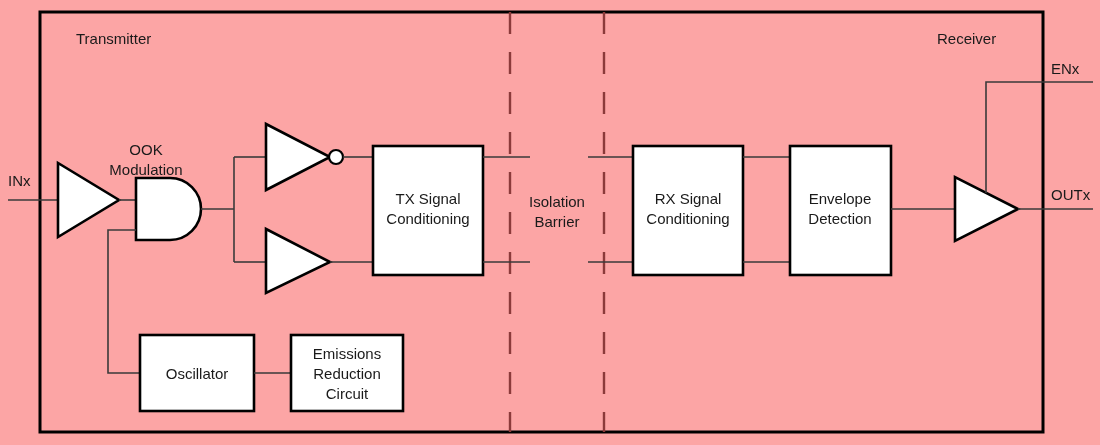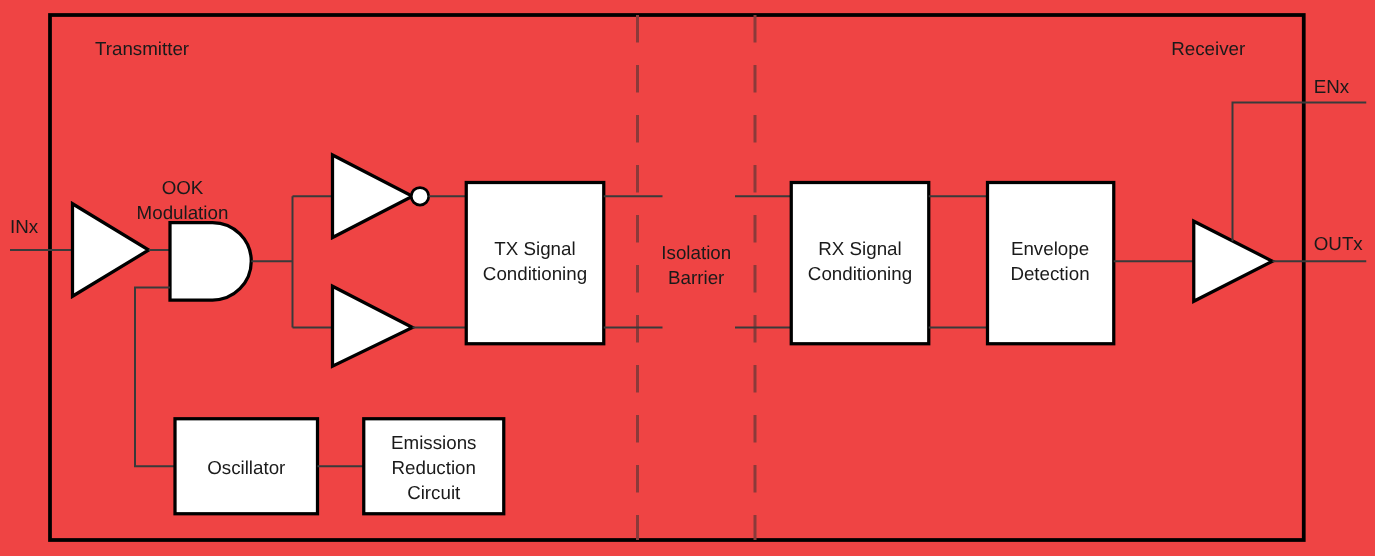--- a/index.html
+++ b/index.html
@@ -7,21 +7,21 @@
     padding: 0;
     background: #ffffff;
   }
   body {
     font-family: "Liberation Sans", sans-serif;
   }
   #diagram-root {
     position: relative;
     width: 1100px;
     height: 445px;
-    background: #ef4444;
+    background: #fca5a5;
     overflow: hidden;
   }
   #diagram-svg {
     position: absolute;
     left: 0;
     top: 0;
     width: 1100px;
     height: 445px;
   }
   .lbl {

